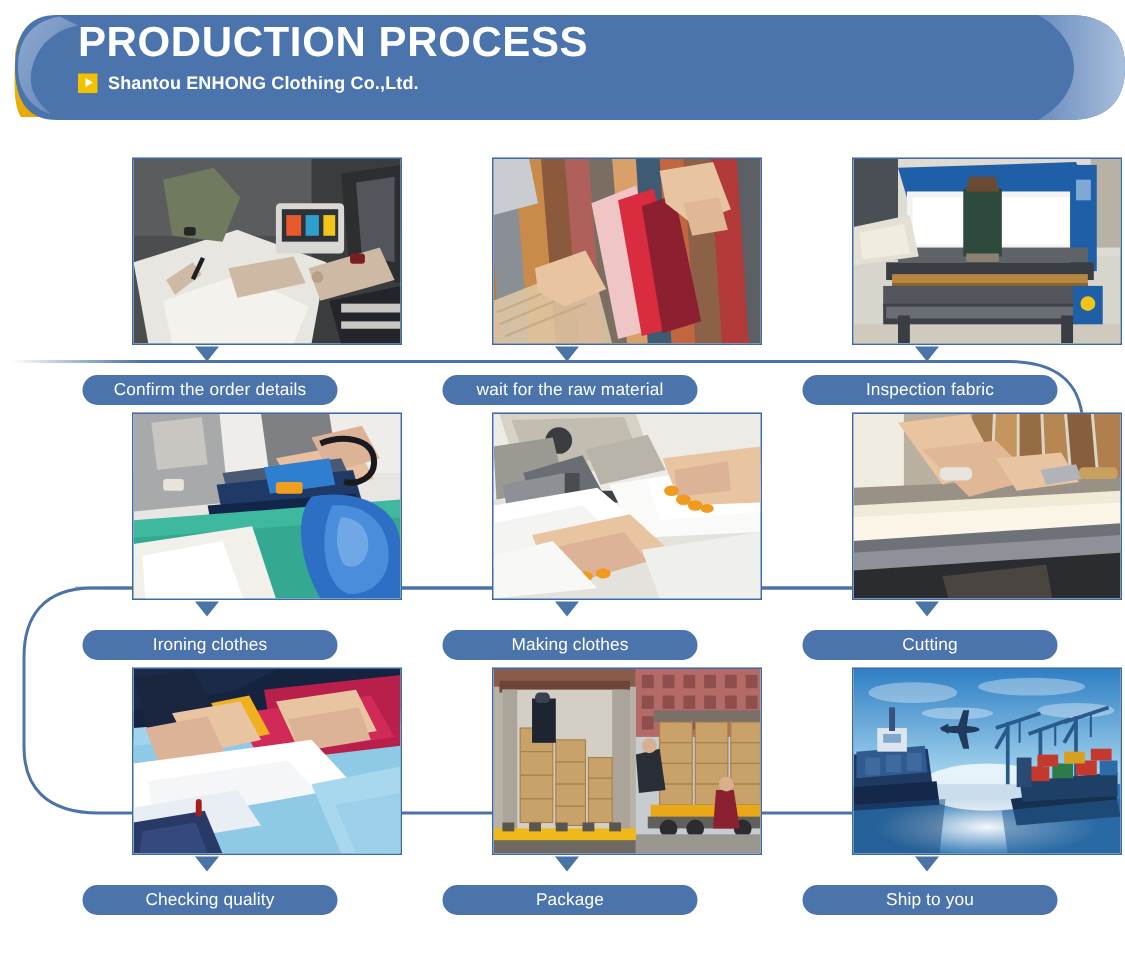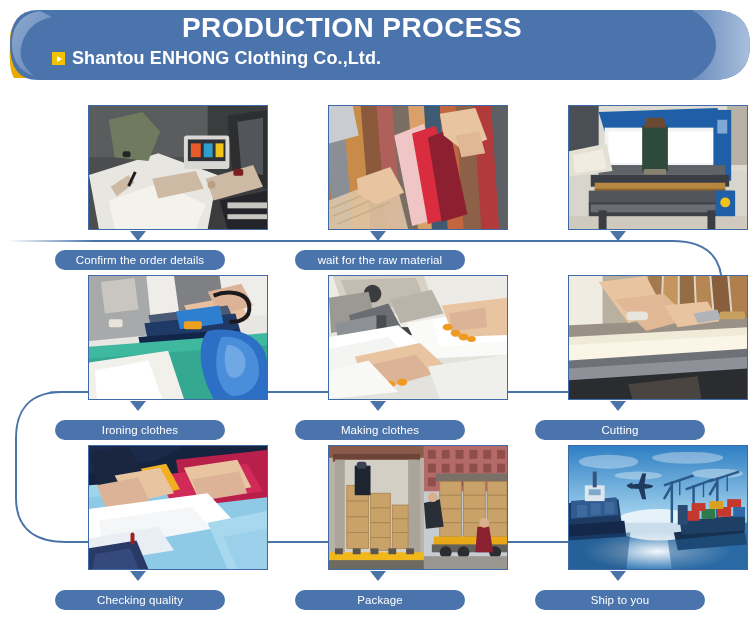--- a/index.html
+++ b/index.html
@@ -10,21 +10,20 @@
     background: #ffffff;
     font-family: "Liberation Sans", sans-serif;
     overflow: hidden;
   }
 
   #page {
     position: relative;
     width: 750px;
     height: 635px;
     background: #ffffff;
-    text-align: center;
   }
 
   
   #banner {
     position: absolute;
     left: 0; top: 0;
     width: 750px;
     height: 90px;
   }
   #banner-svg { position: absolute; left: 0; top: 0; }
@@ -63,21 +62,21 @@
   }
   #bullet-icon .tri {
     width: 0; height: 0;
     border-left: 5px solid #ffffff;
     border-top: 3.5px solid transparent;
     border-bottom: 3.5px solid transparent;
     margin-left: 1px;
   }
 
   #banner-subtitle {
-    font-size: 18px;
+    font-size: 12px;
     font-weight: bold;
     color: #ffffff;
     white-space: nowrap;
     letter-spacing: 0.1px;
   }
 
   
   #flow-path {
     position: absolute;
     left: 0; top: 90px;
@@ -298,20 +297,21 @@
           <rect x="20" y="98" width="146" height="18" fill="#3e4248"></rect>
           <rect x="22" y="100" width="142" height="8" fill="#6a6e74"></rect>
           <rect x="148" y="86" width="20" height="30" fill="#1f5fa8"></rect>
           <circle cx="158" cy="98" r="5" fill="#f0c419"></circle>
           <rect x="0" y="112" width="180" height="13" fill="#cfcabd"></rect>
           <rect x="30" y="106" width="8" height="19" fill="#3a3e44"></rect>
           <rect x="140" y="106" width="8" height="19" fill="#3a3e44"></rect>
         </svg>
       </div>
       <div class="arrow-down"></div>
+      <div class="label-pill">Inspection fabric</div>
     </div>
   </div>
 
   <div class="row" id="row-3">
 
     <div class="cell col-0">
       <div class="photo">
         <svg viewBox="0 0 180 125" preserveAspectRatio="none">
           <rect width="180" height="125" fill="#7ec4e8"></rect>
           <path d="M0 0 L180 0 L180 36 L0 44 Z" fill="#1c2a4a"></path>

